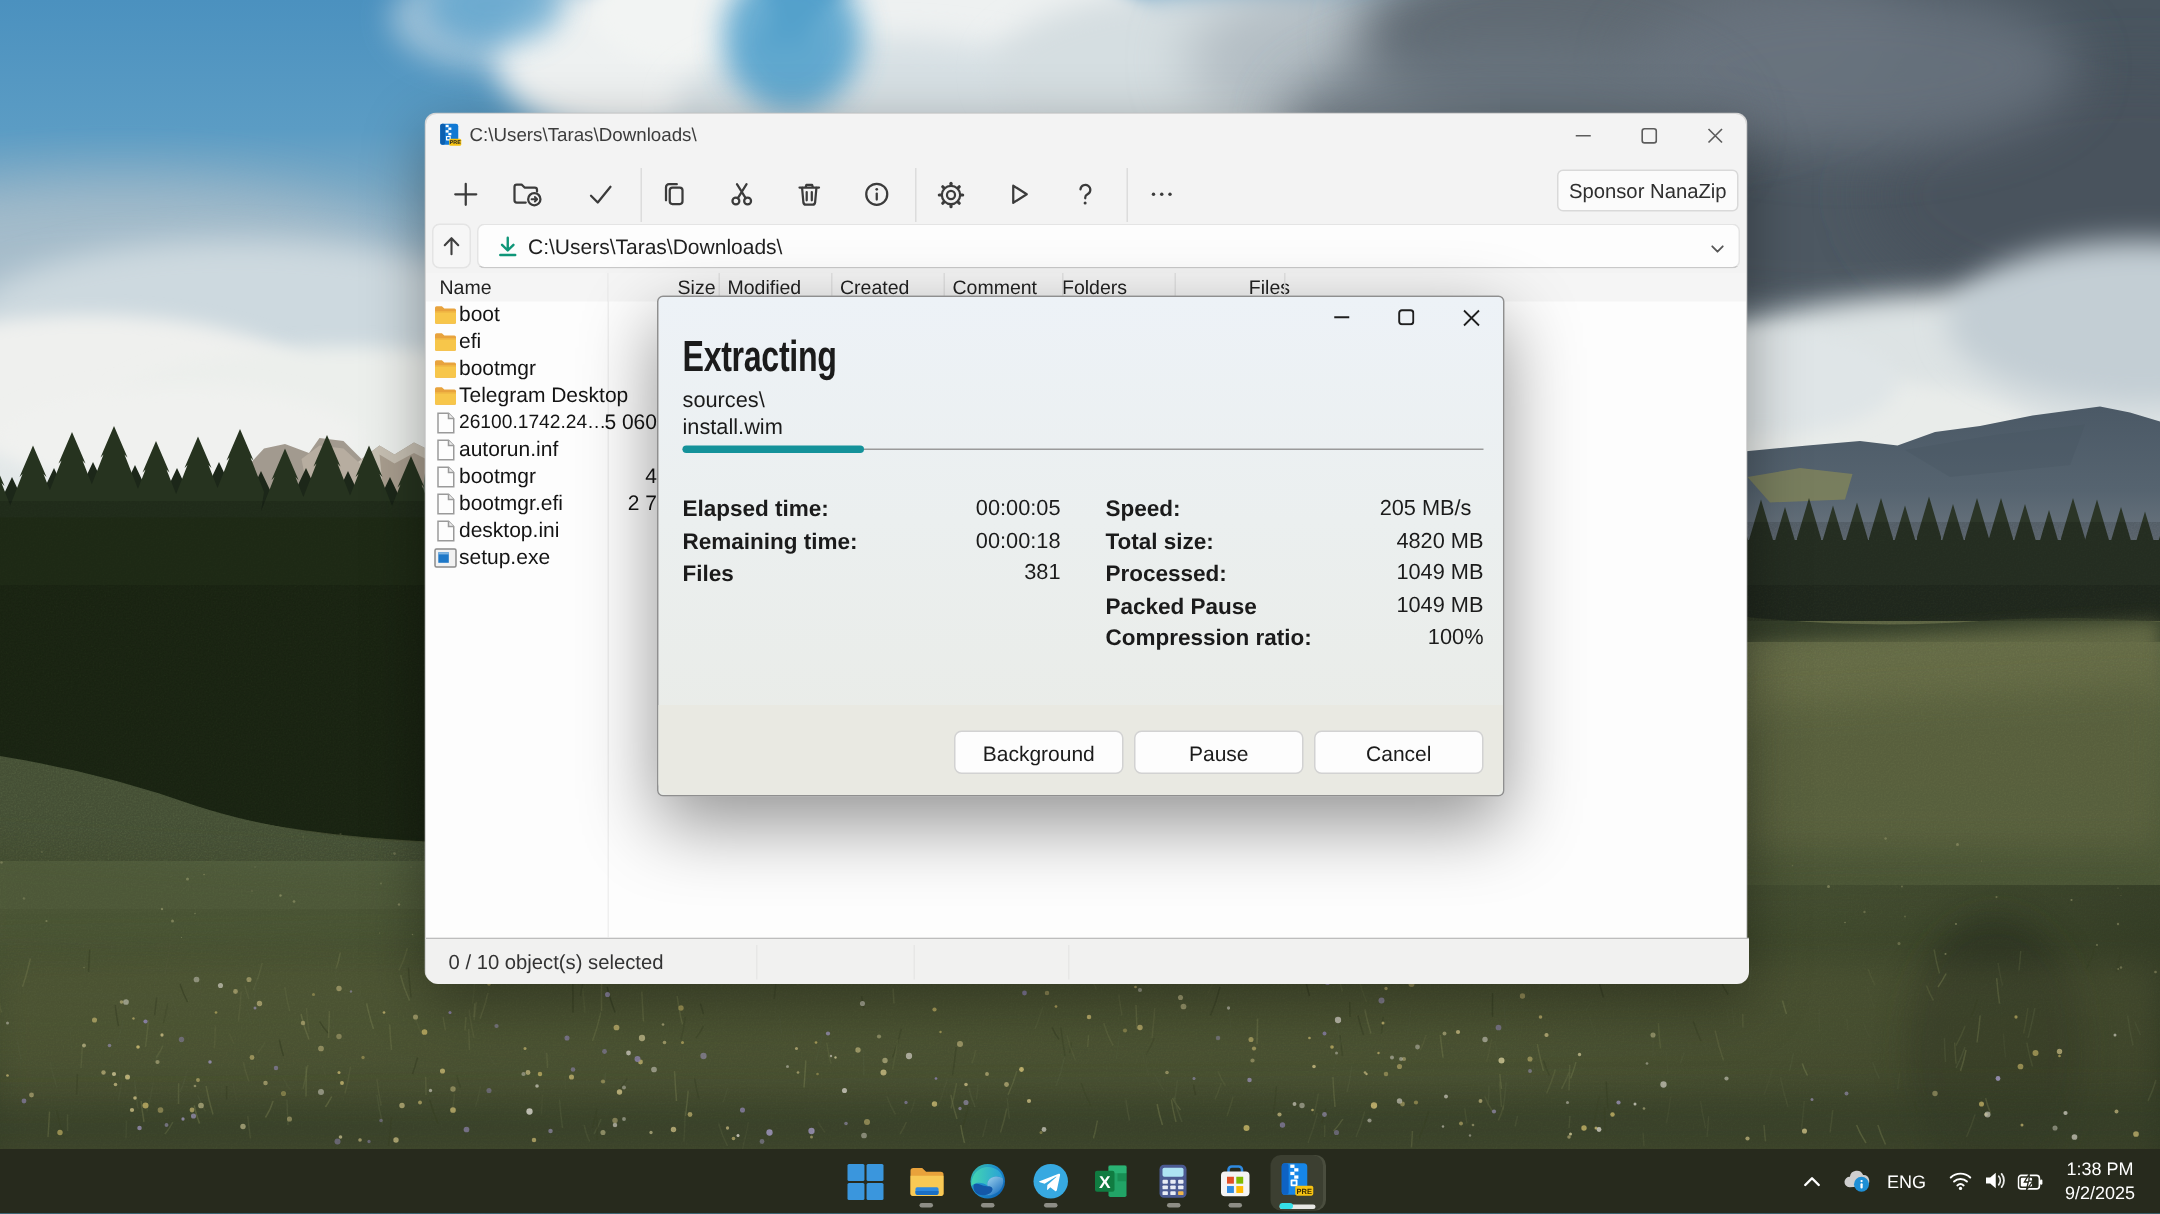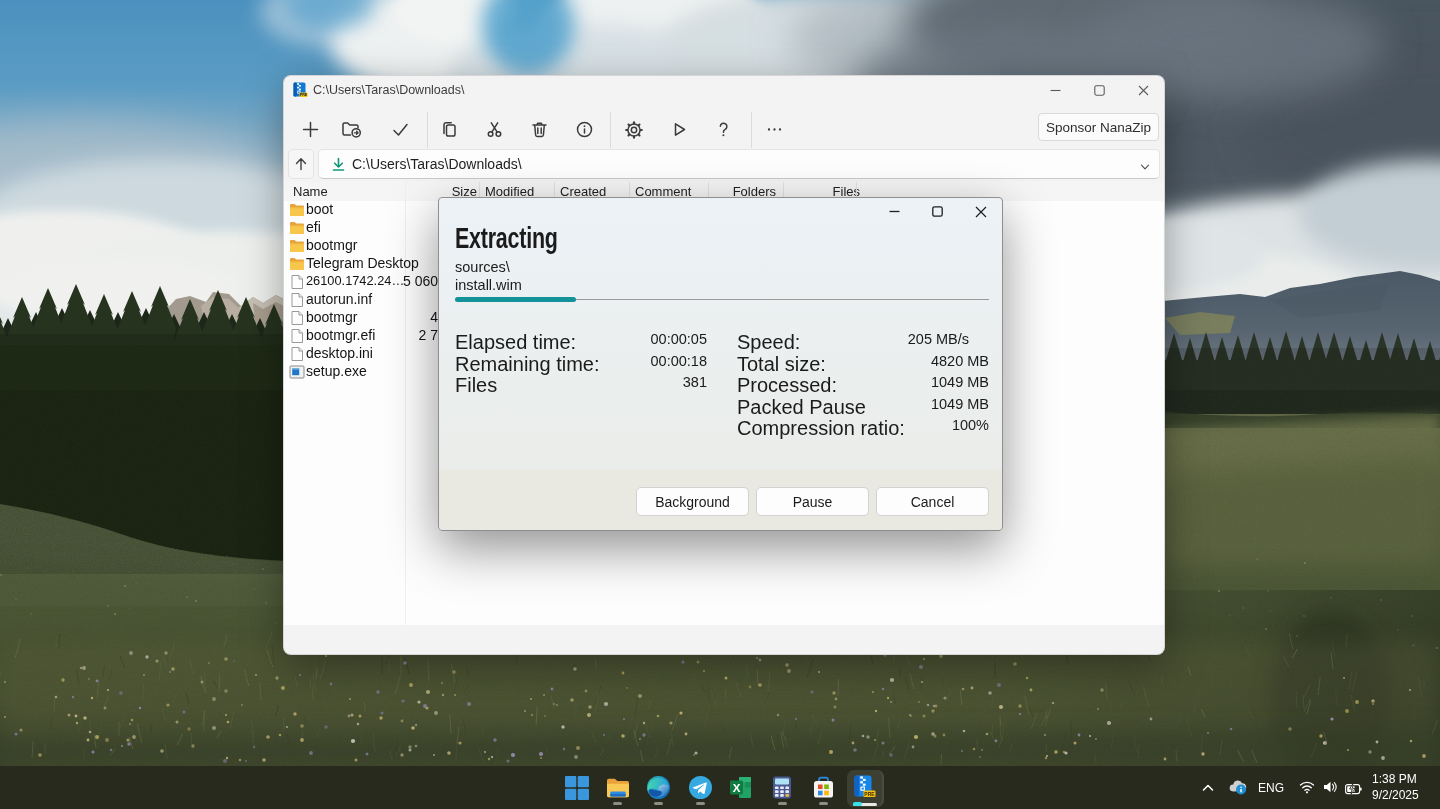--- a/index.html
+++ b/index.html
@@ -35,29 +35,29 @@
 #statusbar{position:absolute;left:0;top:549px;width:882px;height:31px;background:#f1f1f0;border-top:1px solid #bdbdbd;border-radius:0 0 8px 8px}
 #statustext{position:absolute;left:15px;top:8px;font-size:13.5px;color:#333}
 .ssep{position:absolute;top:4px;width:1px;height:23px;background:#e7e7e6}
 
 #dlg{position:absolute;left:438px;top:197px;width:565px;height:334px;background:linear-gradient(180deg,#edf2f7 0%,#ebefef 45%,#e9ebe6 100%);border-radius:4px;border:1px solid #8f8f8f;box-shadow:0 18px 50px rgba(0,0,0,.42)}
 #dfoot{position:absolute;left:0;bottom:0;width:100%;height:60px;background:#e9e9e2;border-radius:0 0 8px 8px}
 #dtitle{position:absolute;left:16px;top:24px;font-size:29px;font-weight:700;color:#1b1b1b;transform:scaleX(0.74);transform-origin:0 0;letter-spacing:-0.3px}
 .dpath{position:absolute;left:16px;font-size:14.5px;color:#1b1b1b}
 #ptrack{position:absolute;left:16px;top:101px;width:534px;height:1px;background:#9a9a9a}
 #pfill{position:absolute;left:16px;top:99px;width:121px;height:5px;border-radius:3px;background:#14929a}
-.dlab{position:absolute;font-size:20px;font-weight:400;color:#1b1b1b;white-space:pre}
+.dlab{position:absolute;font-size:15px;font-weight:700;color:#1b1b1b;white-space:pre}
 .dval{position:absolute;font-size:14.5px;color:#1b1b1b;text-align:right;white-space:pre}
 .dbtn{position:absolute;top:289px;height:29px;background:#fdfdfd;border:1px solid #d2d2d2;border-radius:5px;font-size:14px;color:#1b1b1b;display:flex;align-items:center;justify-content:center}
 
 #taskbar{position:absolute;left:0;top:766px;width:1440px;height:43px;background:#272a1d}
 .tbico{position:absolute;top:0}
 .rundash{position:absolute;top:36px;width:9px;height:3px;border-radius:2px;background:#8d8d85}
 #tray{position:absolute;top:766px;height:43px;color:#fff}
-#clock{position:absolute;left:1372px;top:772px;width:56px;text-align:left;font-size:12px;line-height:15.5px;color:#fff}
+#clock{position:absolute;left:1372px;top:772px;width:56px;text-align:center;font-size:12px;line-height:15.5px;color:#fff}
 
 #neowin{position:absolute;left:1178px;top:26px}
 </style></head>
 <body>
 <div id="screen">
 <svg id="wall" width="1440" height="809" viewBox="0 0 1440 809">
 <defs>
 <linearGradient id="sky" x1="0" y1="0" x2="0" y2="1">
 <stop offset="0" stop-color="#4b91bf"></stop>
           <stop offset="0.20" stop-color="#5b9cc4"></stop>
@@ -912,21 +912,21 @@
         </div>
 <div id="addrtext">C:\Users\Taras\Downloads\</div>
 </div>
 <div id="listwrap">
 <div id="hdr">
 <span class="hcell" style="left:9px">Name</span>
 <span class="hcell" style="left:121px;width:72px;text-align:right">Size</span>
 <span class="hcell" style="left:201px">Modified</span>
 <span class="hcell" style="left:276px">Created</span>
 <span class="hcell" style="left:351px">Comment</span>
-<span class="hcell" style="left:424px;width:68px;text-align:right">Folders</span>
+<span class="hcell" style="left:424px;width:68px;">Folders</span>
 <span class="hcell" style="left:500px;width:76px;text-align:right">Files</span>
 </div>
 <div class="vline" style="left:121px"></div>
 <div class="vline" style="left:195px"></div>
 <div class="vline" style="left:270px"></div>
 <div class="vline" style="left:345px"></div>
 <div class="vline" style="left:424px"></div>
 <div class="vline" style="left:499px"></div>
 <div class="vline" style="left:572px"></div>
 <div class="longline" style="left:121px"></div>
@@ -1001,20 +1001,26 @@
           <span class="fname">desktop.ini</span>
         </div>
 <div class="frow" style="top:181px">
           <span class="fic"><svg width="16" height="16" viewBox="0 0 16 16">
               <rect x="1" y="2" width="14" height="12" rx="1" fill="#f2f2f2" stroke="#8a8a8a" stroke-width="1"></rect>
               <rect x="3.2" y="4.2" width="7" height="7" fill="#1e78c8"></rect>
               <rect x="3.2" y="4.2" width="7" height="1.4" fill="#7fb4e0"></rect>
             </svg></span>
           <span class="fname">setup.exe</span>
         </div>
+</div>
+<div id="statusbar">
+        <div id="statustext">0 / 10 object(s) selected</div>
+<div class="ssep" style="left:220px"></div>
+<div class="ssep" style="left:325px"></div>
+<div class="ssep" style="left:428px"></div>
 </div>
 </div>
 <div id="dlg">
 <div class="caption" style="left:433px;top:0px;height:27px">
         <svg width="11" height="11" viewBox="0 0 11 11">
           <path d="M0.5 5.5 H10.5" stroke="#1f1f1f" stroke-width="1.3"></path>
         </svg>
       </div>
 <div class="caption" style="left:476px;top:0px;height:27px">
         <svg width="11" height="11" viewBox="0 0 11 11">
@@ -1031,21 +1037,21 @@
 <div class="dpath" style="top:79px">install.wim</div>
 <div id="ptrack"></div>
       <div id="pfill"></div>
 <div class="dlab" style="left:16px;top:133px">Elapsed time:</div>
 <div class="dval" style="left:168px;top:133px;width:100px">00:00:05</div>
 <div class="dlab" style="left:16px;top:155px">Remaining time:</div>
 <div class="dval" style="left:168px;top:155px;width:100px">00:00:18</div>
 <div class="dlab" style="left:16px;top:176px">Files</div>
 <div class="dval" style="left:168px;top:176px;width:100px">381</div>
 <div class="dlab" style="left:298px;top:133px">Speed:</div>
-<div class="dval" style="left:430px;top:133px;width:100px">205 MB/s</div>
+<div class="dval" style="left:442px;top:133px;width:100px">205 MB/s</div>
 <div class="dlab" style="left:298px;top:155px">Total size:</div>
 <div class="dval" style="left:450px;top:155px;width:100px">4820 MB</div>
 <div class="dlab" style="left:298px;top:176px">Processed:</div>
 <div class="dval" style="left:450px;top:176px;width:100px">1049 MB</div>
 <div class="dlab" style="left:298px;top:198px">Packed Pause</div>
 <div class="dval" style="left:450px;top:198px;width:100px">1049 MB</div>
 <div class="dlab" style="left:298px;top:219px">Compression ratio:</div>
 <div class="dval" style="left:450px;top:219px;width:100px">100%</div>
 <div id="dfoot"></div>
 <div class="dbtn" style="left:197px;width:113px">Background</div>

